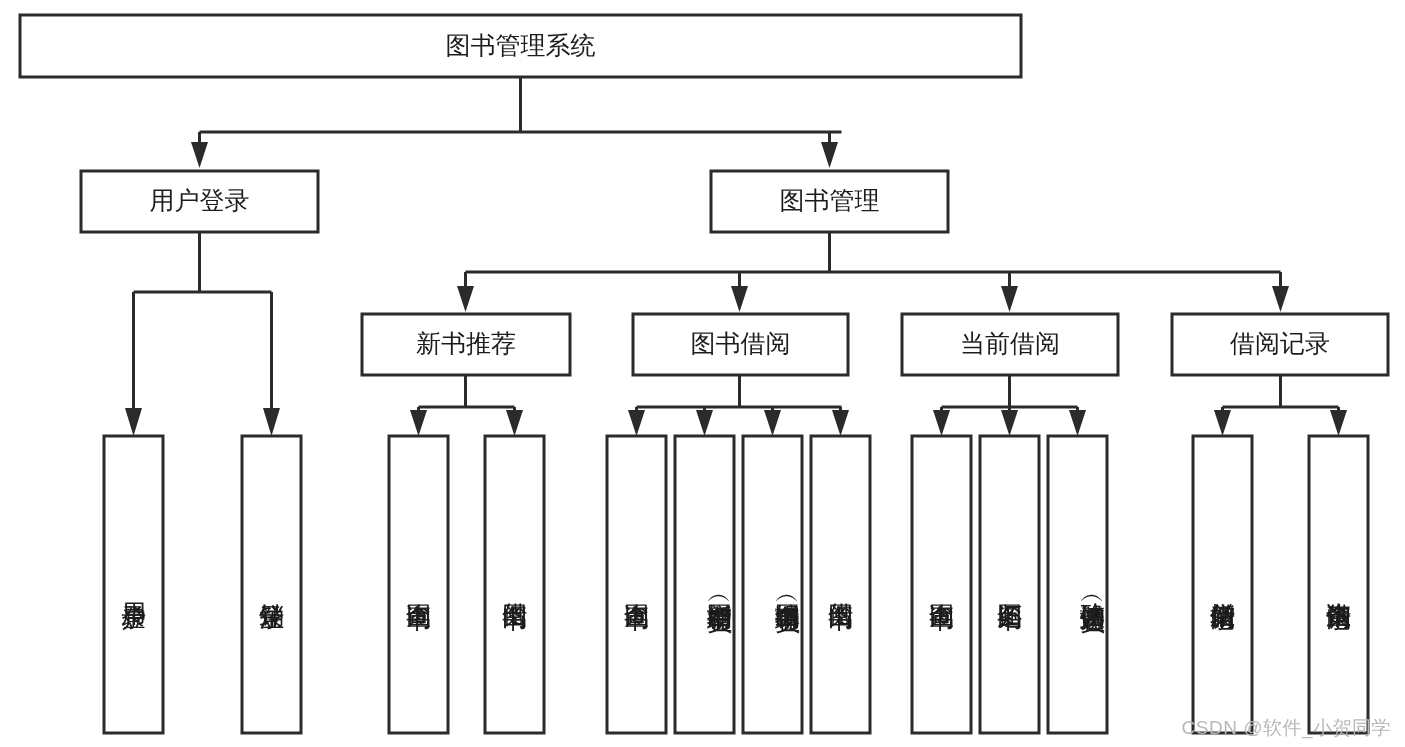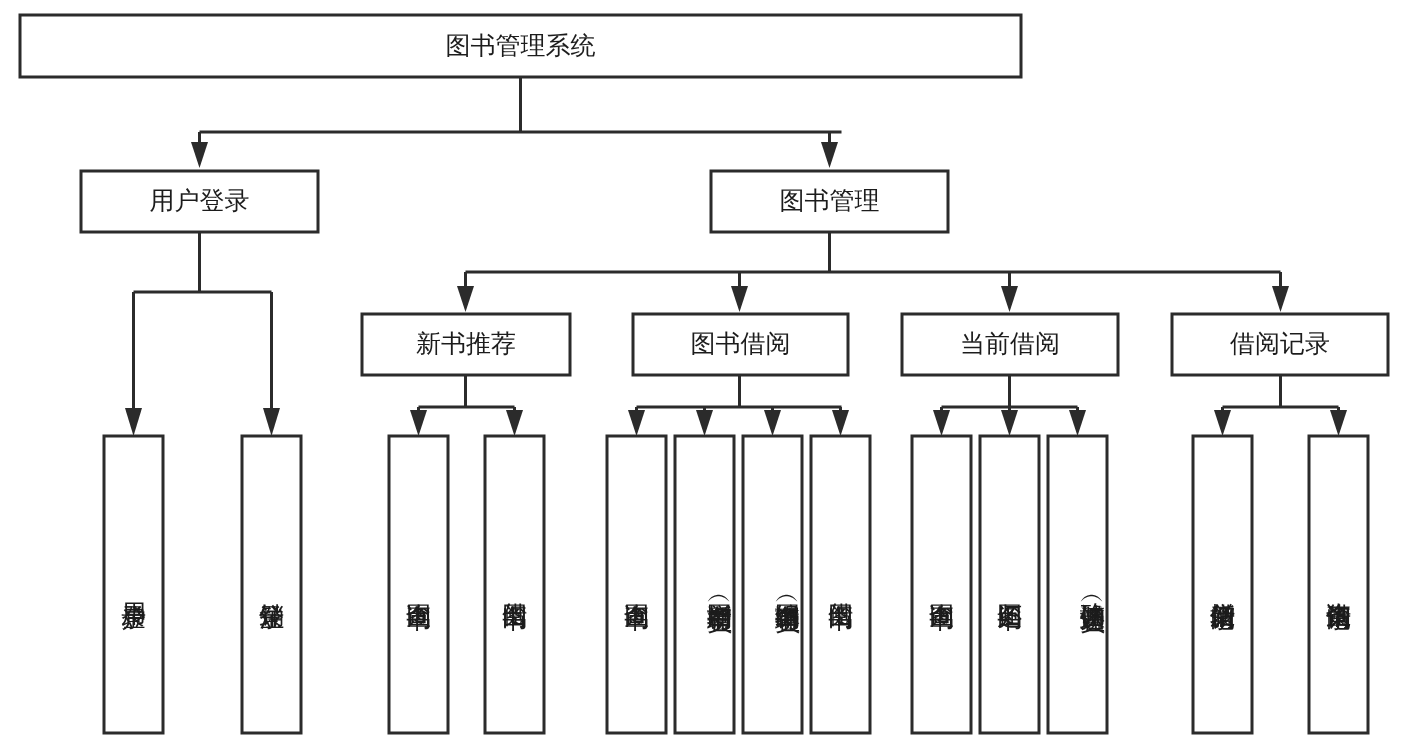--- a/index.html
+++ b/index.html
@@ -213,13 +213,14 @@
   <div class="node-label-v" style="left:912px; top:436px; width:59px; height:297px; display:flex; align-items:center; justify-content:center;">查询图书</div>
 
   <div class="node-label-v" style="left:980px; top:436px; width:59px; height:297px; display:flex; align-items:center; justify-content:center;">归还图书</div>
 
   <div class="node-label-v" style="left:1048px; top:442px; width:59px; height:291px; display:flex; align-items:flex-start; justify-content:center;">确认归还（管理员）</div>
 
   <div class="node-label-v" style="left:1193px; top:436px; width:59px; height:297px; display:flex; align-items:center; justify-content:center;">新增借阅记录</div>
 
   <div class="node-label-v" style="left:1309px; top:436px; width:59px; height:297px; display:flex; align-items:center; justify-content:center;">查询借阅记录</div>
 
+  <div class="watermark">CSDN @软件_小贺同学</div>
 </div>
 
 </body></html>

